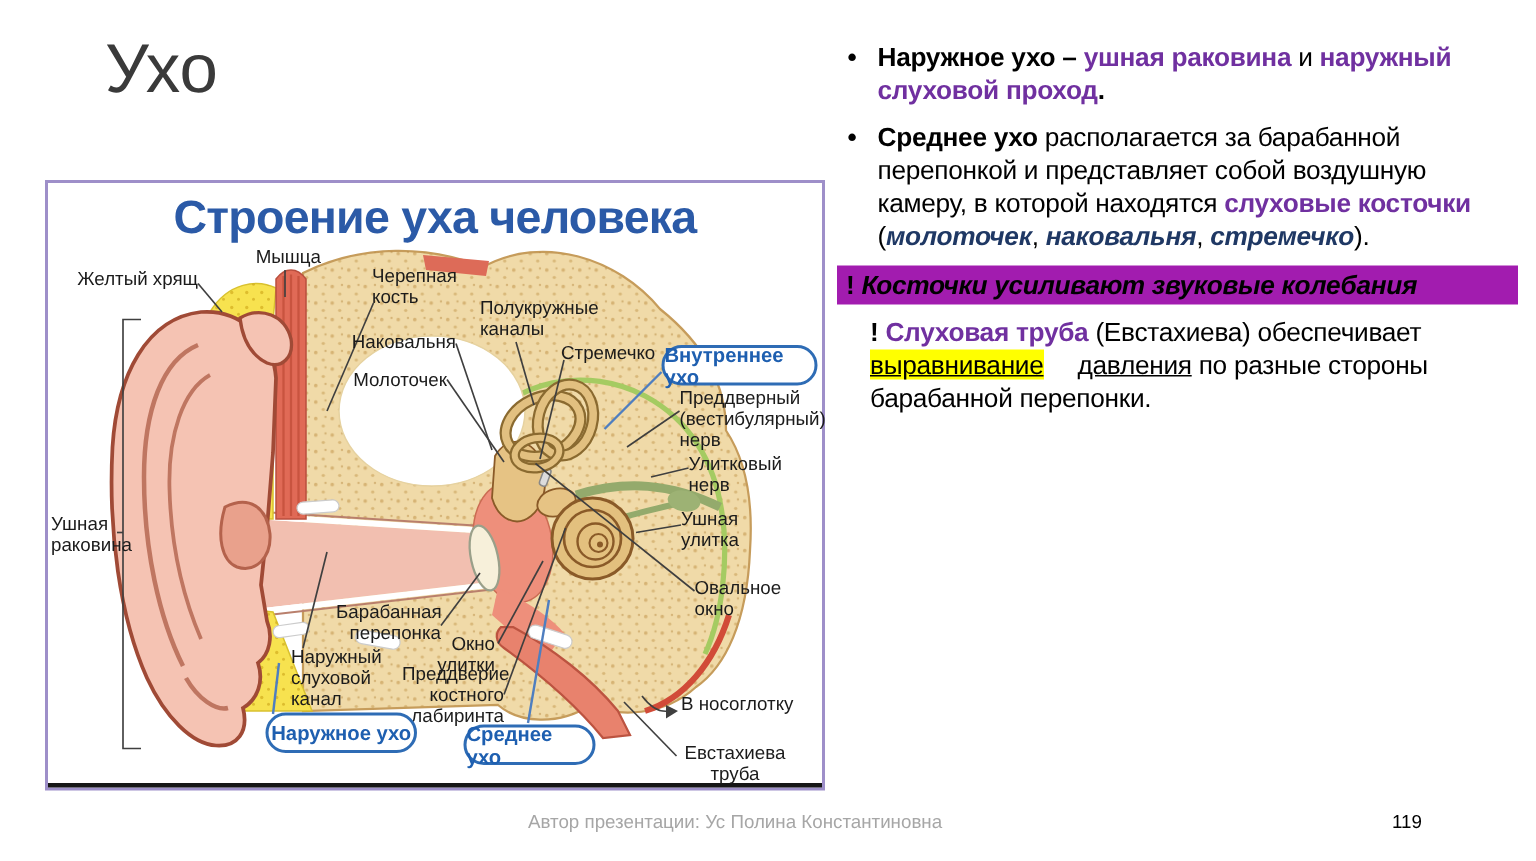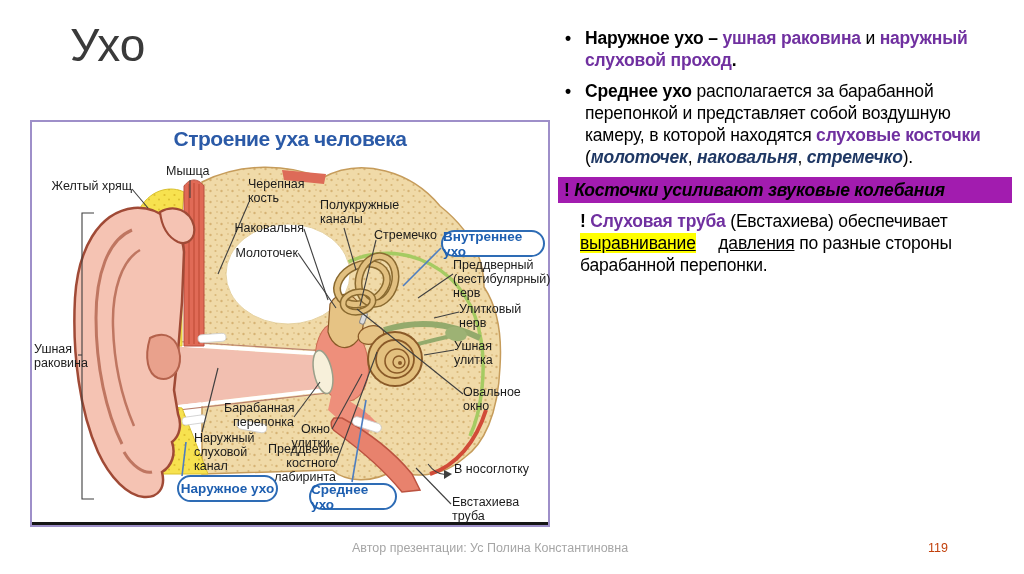--- a/index.html
+++ b/index.html
@@ -4,21 +4,21 @@
 <style>
   html,body{margin:0;padding:0;background:#fff;}
   .slide{position:relative;width:1024px;height:574px;background:#fff;overflow:hidden;
          font-family:"Liberation Sans",sans-serif;color:#000;}
   .slide-title{position:absolute;left:70px;top:18px;font-size:46px;font-weight:400;color:#3a3a3a;}
 
   
   .diagram{position:absolute;left:30px;top:120px;width:516px;height:403px;border:2px solid #9e8fc9;background:#fff;}
   .diagram-inner{position:absolute;inset:0;border-bottom:3px solid #161616;}
   .diagram-title{position:absolute;left:0;right:0;top:5px;text-align:center;
-                 font-size:21px;font-weight:bold;color:#2b5aa7;letter-spacing:-0.5px;}
+                 font-size:31px;font-weight:bold;color:#2b5aa7;letter-spacing:-0.5px;}
   .art{position:absolute;left:0;top:0;width:514px;height:399px;}
   .dlabel{position:absolute;font-size:12.5px;line-height:1.12;color:#1b1b1b;white-space:pre-line;}
   .stadium{position:absolute;display:flex;align-items:center;justify-content:center;
            background:#fff;border:2.5px solid #2e6cb5;border-radius:14px;
            color:#1e5fb0;font-weight:bold;font-size:13.5px;}
 
   
   .content{position:absolute;left:558px;top:27px;width:454px;font-size:17.5px;line-height:1.26;letter-spacing:-0.2px;}
   .para{position:relative;margin:0 0 9px 0;}
   .para.bullet{padding-left:27px;}
@@ -28,21 +28,21 @@
   .r{}
   .b{font-weight:bold;}
   .bi{font-weight:bold;font-style:italic;}
   .pb{color:#7030a0;font-weight:bold;}
   .nbi{color:#1f3864;font-weight:bold;font-style:italic;}
   .u{text-decoration:underline;margin-left:18px;}
   .hlu{background:#ffff00;text-decoration:underline;}
   .hlbi{background:#ffff00;font-weight:bold;font-style:italic;}
 
   .footer-author{position:absolute;left:352px;top:541px;font-size:12.5px;color:#a6a6a6;}
-  .footer-page{position:absolute;left:928px;top:541px;font-size:12.5px;color:#c2410c;}
+  .footer-page{position:absolute;left:928px;top:541px;font-size:12.5px;color:#000000;}
 </style>
 </head>
 <body>
 
 <div class="slide">
 
   <div class="slide-title">Ухо</div>
 
   <div class="diagram">
     <div class="diagram-inner">
@@ -183,21 +183,21 @@
         <g fill="none" stroke="#4e7ec0" stroke-width="1.6">
           <path d="M154,320 L150,354"></path>
           <path d="M334,278 L320,360"></path>
           <path d="M409,126 L371,164"></path>
         </g>
       </svg>
 
       <div class="diagram-title">Строение уха человека</div>
 
       <div class="dlabel" style="left:14px;top:57px;width:86px;text-align:right;">Желтый хрящ</div>
-      <div class="dlabel" style="left:134px;top:42px;width:48px;text-align:left;">Мышца</div>
+      <div class="dlabel" style="left:134px;top:42px;width:48px;text-align:right;">Мышца</div>
       <div class="dlabel" style="left:216px;top:55px;width:72px;">Черепная
 кость</div>
       <div class="dlabel" style="left:202px;top:99px;width:70px;text-align:right;">Наковальня</div>
       <div class="dlabel" style="left:196px;top:124px;width:70px;text-align:right;">Молоточек</div>
       <div class="dlabel" style="left:288px;top:76px;width:92px;">Полукружные
 каналы</div>
       <div class="dlabel" style="left:342px;top:106px;width:60px;">Стремечко</div>
       <div class="dlabel" style="left:421px;top:136px;width:92px;">Преддверный
 (вестибулярный)
 нерв</div>
@@ -212,21 +212,21 @@
       <div class="dlabel" style="left:192px;top:279px;width:70px;text-align:right;">Барабанная
 перепонка</div>
       <div class="dlabel" style="left:162px;top:309px;width:66px;">Наружный
 слуховой
 канал</div>
       <div class="dlabel" style="left:232px;top:300px;width:66px;text-align:right;">Окно улитки</div>
       <div class="dlabel" style="left:236px;top:320px;width:68px;text-align:right;">Преддверие
 костного
 лабиринта</div>
       <div class="dlabel" style="left:422px;top:340px;width:88px;">В носоглотку</div>
-      <div class="dlabel" style="left:420px;top:373px;width:76px;">Евстахиева
+      <div class="dlabel" style="left:420px;top:373px;width:76px;text-align:center;">Евстахиева
 труба</div>
 
       <div class="stadium" style="left:145px;top:353px;width:97px;height:23px;">Наружное ухо</div>
       <div class="stadium" style="left:277px;top:361px;width:84px;height:23px;">Среднее ухо</div>
       <div class="stadium" style="left:409px;top:108px;width:100px;height:23px;">Внутреннее ухо</div>
     </div>
   </div>
 
   <div class="content">
       <div class="para bullet"><span class="b">Наружное ухо</span><span class="b"> – </span><span class="pb">ушная раковина</span><span class="r"> и </span><span class="pb">наружный слуховой проход</span><span class="b">.</span></div>

